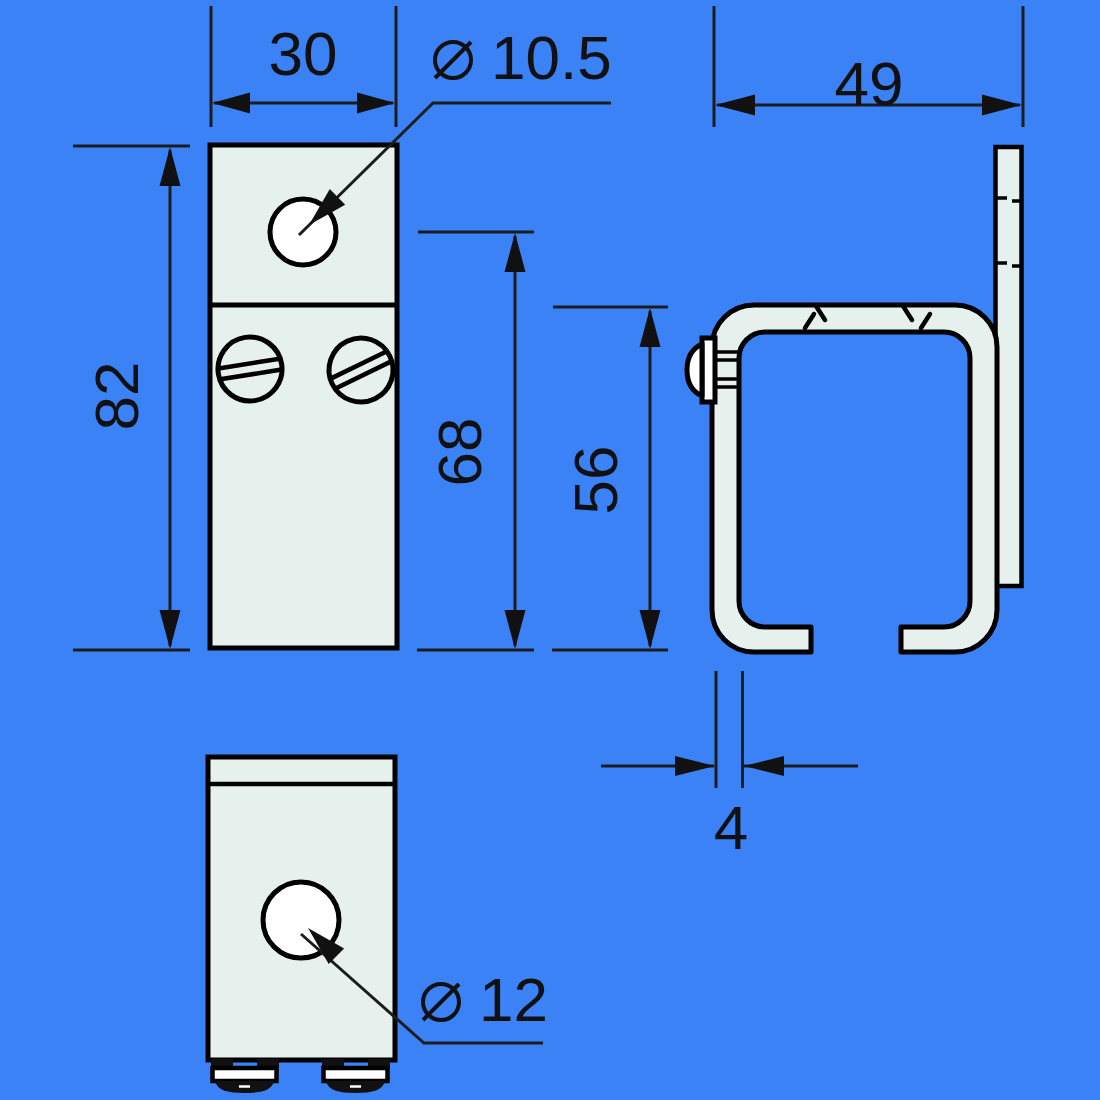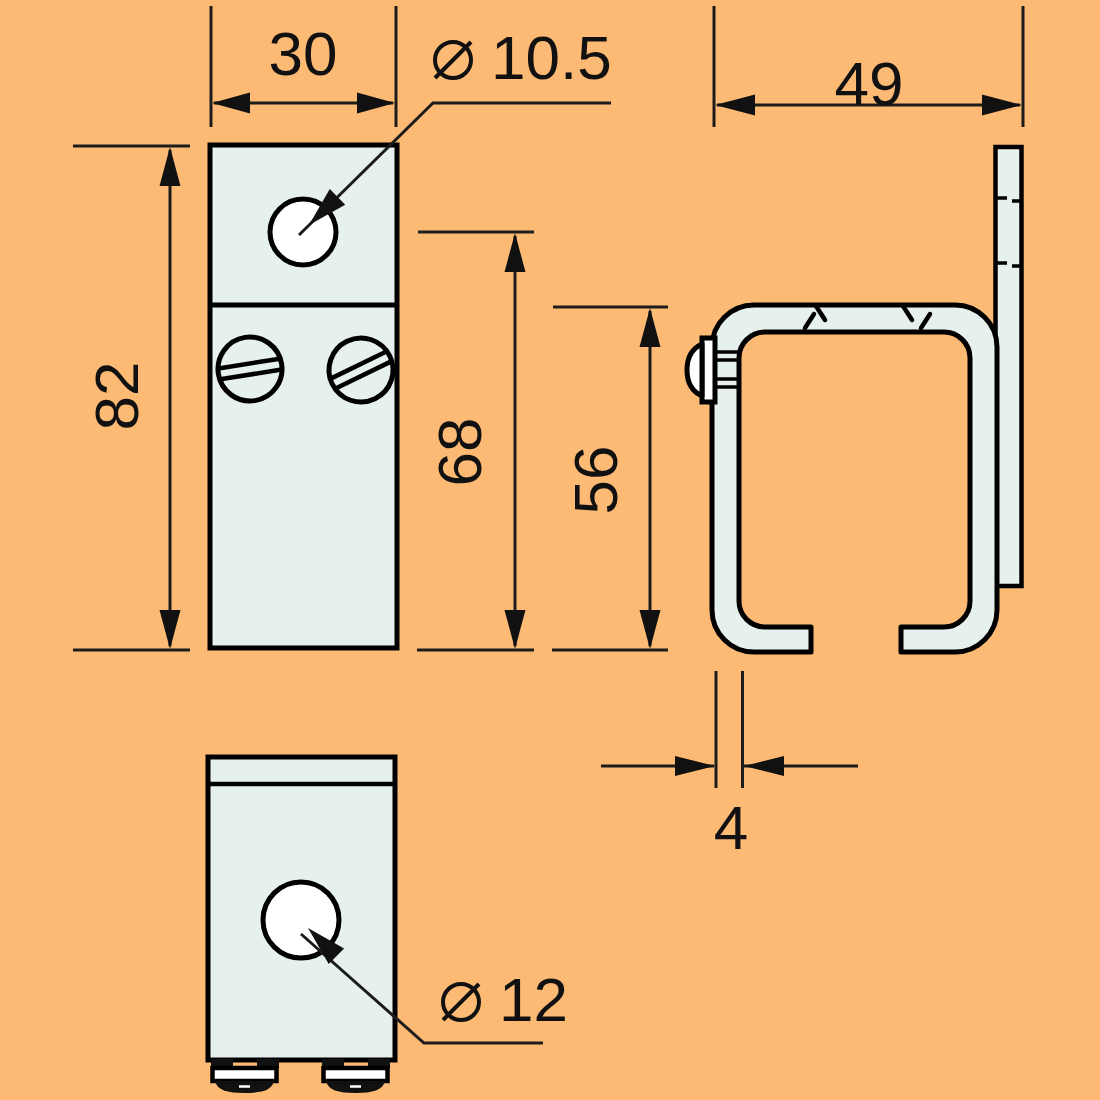--- a/index.html
+++ b/index.html
@@ -1,19 +1,19 @@
 <!DOCTYPE html>
 <html><head>
 <meta charset="utf-8">
 <style>
   html,body{margin:0;padding:0;background:#ffffff;}
   .canvas{
     position:relative;
     width:1100px;height:1100px;
-    background:#fdba74;
+    background:#3b82f6;
     overflow:hidden;
     font-family:"Liberation Sans","DejaVu Sans",sans-serif;
   }
   .canvas svg.linework{position:absolute;left:0;top:0;}
   .dim-label{
     position:absolute;
     color:#111111;
     font-size:62px;
     line-height:64px;
     white-space:nowrap;
@@ -172,21 +172,21 @@
   <div class="dim-label" style="left:809px;top:22px;width:120px;margin-top:30px;">49</div>
 
   <div class="dim-label rot" style="left:117px;top:396px;">82</div>
 
   <div class="dim-label rot" style="left:460px;top:452px;">68</div>
 
   <div class="dim-label rot" style="left:596px;top:480px;">56</div>
 
   <div class="dim-label" style="left:701px;top:796px;width:60px;">4</div>
 
-  <div class="dim-label dia-label" style="left:435px;top:968px;">
+  <div class="dim-label dia-label" style="left:415px;top:968px;">
     <svg class="dia-glyph" width="52" height="52" viewBox="0 0 52 52">
       <circle cx="26" cy="28" r="18" fill="none" stroke="#111" stroke-width="4"></circle>
       <line x1="8" y1="46" x2="44" y2="10" stroke="#111" stroke-width="4"></line>
     </svg>
     <span>12</span>
   </div>
 
 </div>
 
 </body></html>

